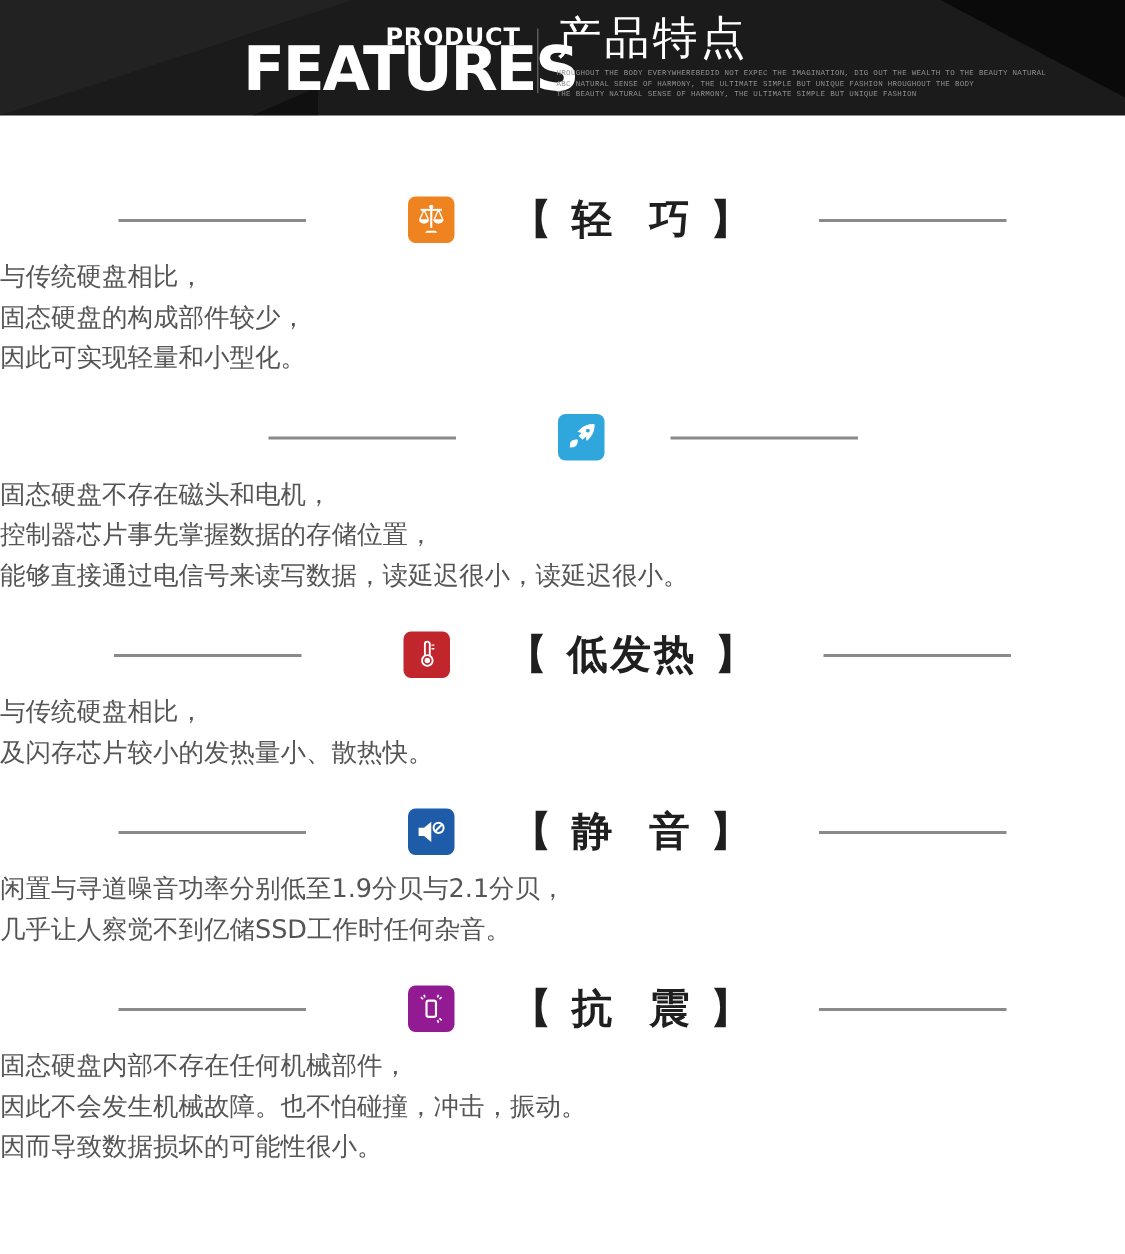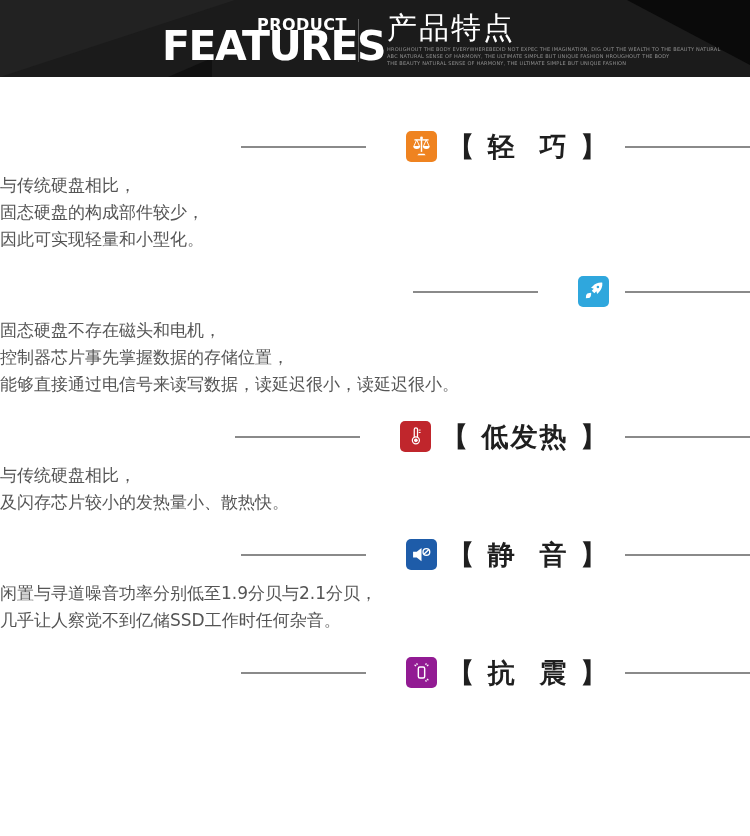--- a/index.html
+++ b/index.html
@@ -12,29 +12,29 @@
       clip-path:polygon(0 0,235px 0,0 100%); background:#222222; }
   .banner-deco-dark-right { position:absolute; left:0; top:0; width:750px; height:77px;
       clip-path:polygon(627px 0,750px 0,750px 65px); background:#0a0a0a; }
   .banner-deco-wedge { position:absolute; left:168px; top:58px; width:44px; height:19px;
       clip-path:polygon(0 100%,100% 0,100% 100%); background:#101010; }
   .banner-content { position:absolute; left:162px; top:11px; display:flex; align-items:center; }
   .en-block { width:185px; text-align:right; color:#ffffff; }
   .en-top { font-size:16px; font-weight:bold; line-height:15px; letter-spacing:.5px; }
   .en-main { font-size:41px; font-weight:bold; line-height:29px; letter-spacing:-1.5px; }
   .banner-divider { width:1px; height:43px; background:#5d5d5d; margin:2px 0 0 11px; }
-  .cn-block { margin-left:28px; padding-top:1px; }
+  .cn-block { margin-left:12px; padding-top:1px;font-family:Liberation Mono, monospace; }
   .cn-title { font-size:30px; font-weight:400; color:#ffffff; line-height:32px; letter-spacing:2px; }
   .fine-print { margin-top:2px; font-size:5px; line-height:7px; color:#8f8f8f;
       letter-spacing:.2px; white-space:nowrap; }
 
   
   .features-area { padding-top:54px; }
   .section { margin-bottom:23px; }
-  .section-header { display:flex; align-items:center; justify-content:flex-end; height:31px; }
+  .section-header { display:flex; align-items:center; justify-content:center; height:31px;gap:28px; }
   .rule { width:125px; height:2px; background:#8a8a8a; }
   .rule-left { margin-right:40px; }
   .rule-right { margin-left:16px; }
   .icon-box { width:31px; height:31px; border-radius:5px; display:flex;
       align-items:center; justify-content:center; flex:0 0 auto; }
   .icon-box svg { width:23px; height:23px; display:block; }
   .section-title { font-size:27px; font-weight:bold; color:#1f1f1f; letter-spacing:2px;
       margin-left:10px; white-space:pre; line-height:31px; }
   .section-body { margin-top:10px; text-align:left; font-size:17px; line-height:27px; color:#555555; }
 </style>
@@ -165,15 +165,20 @@
           <g stroke="#fff" stroke-width="1.2" fill="none">
             <path d="M6.3 5.4 L4.8 3.9 M7.6 4.2 L7 2.3"></path>
             <path d="M17.7 5.4 L19.2 3.9 M16.4 4.2 L17 2.3"></path>
             <path d="M17.7 18.6 L19.2 20.1 M16.4 19.8 L17 21.7"></path>
           </g>
         </svg>
       </div>
       <h2 class="section-title">【 抗  震 】</h2>
       <div class="rule rule-right"></div>
     </div>
+    <div class="section-body">
+      <div>固态硬盘内部不存在任何机械部件，</div>
+      <div>因此不会发生机械故障。也不怕碰撞，冲击，振动。</div>
+      <div>因而导致数据损坏的可能性很小。</div>
+    </div>
   </section>
 
 </main>
 
 </body></html>

